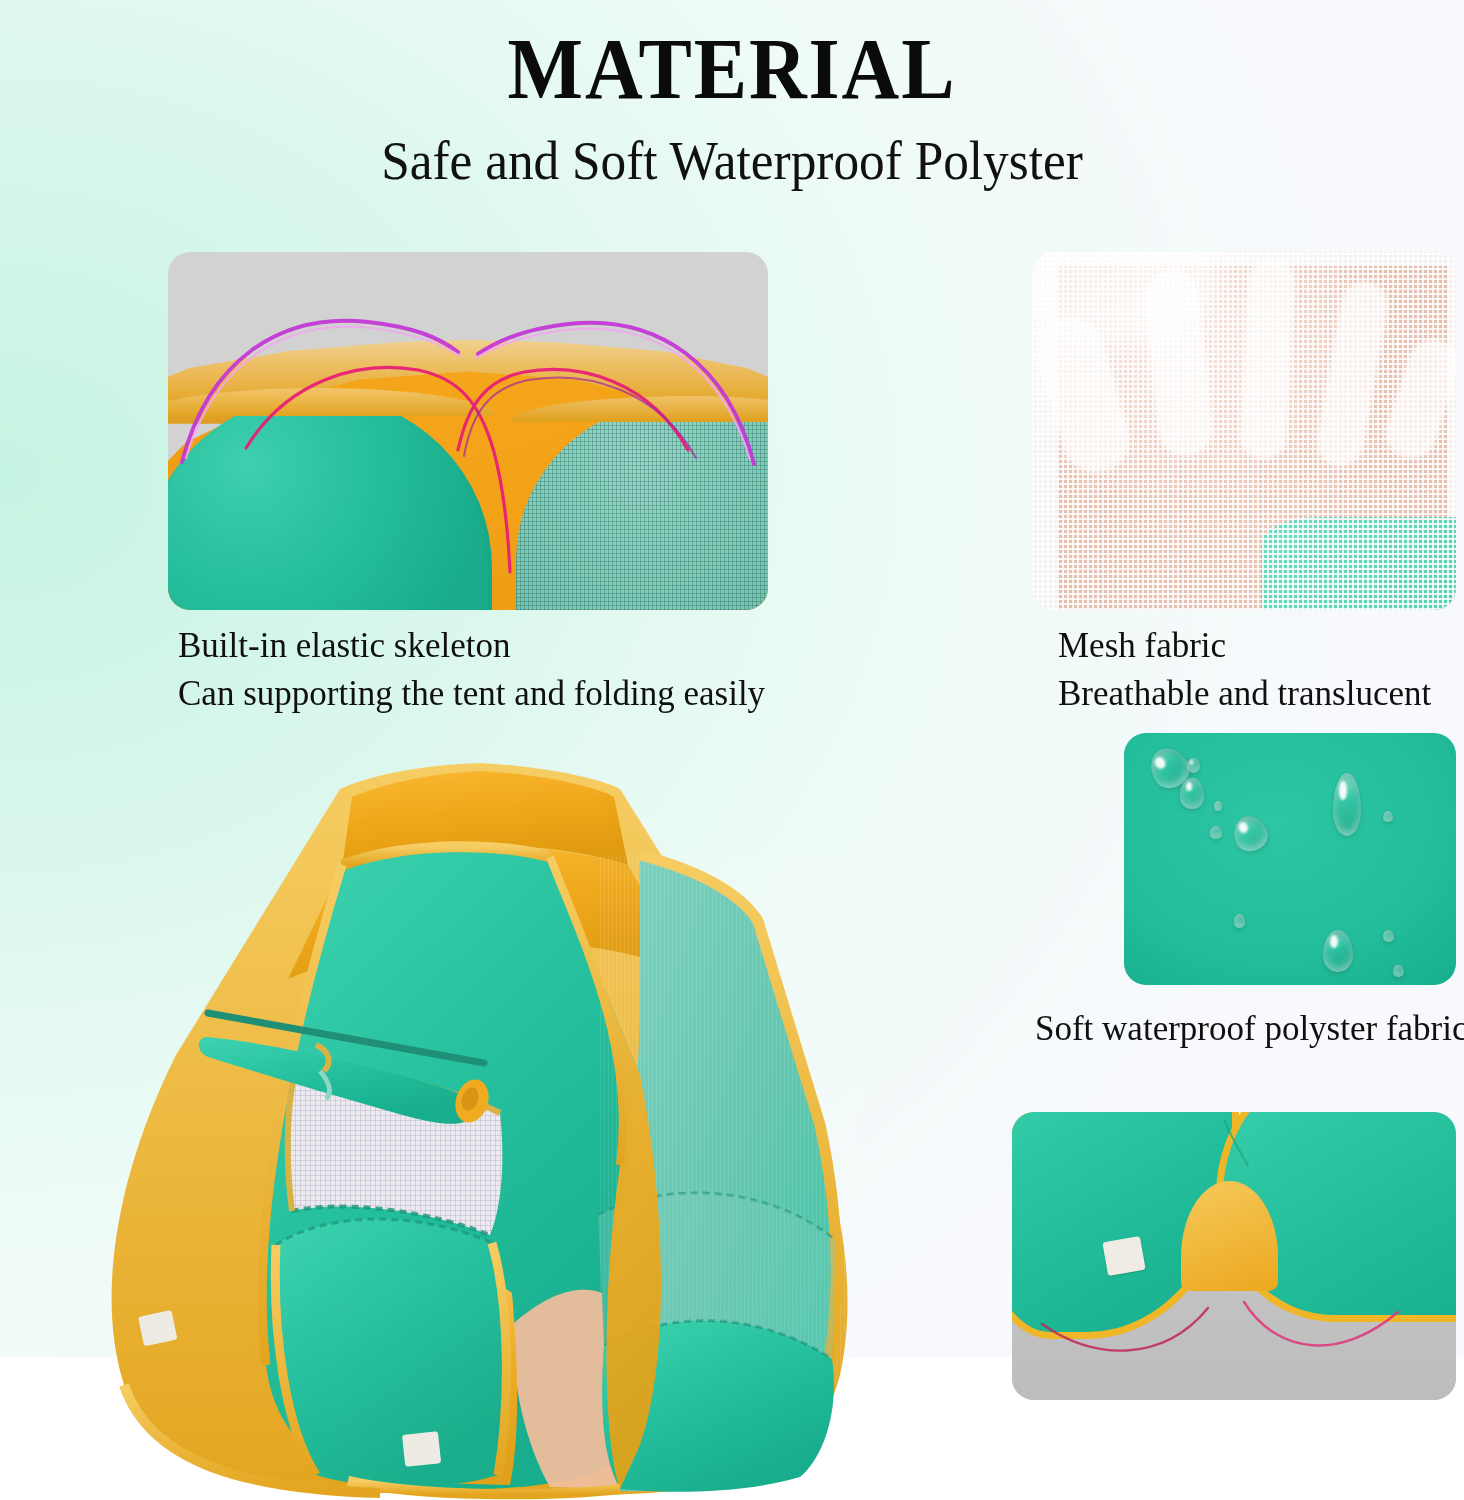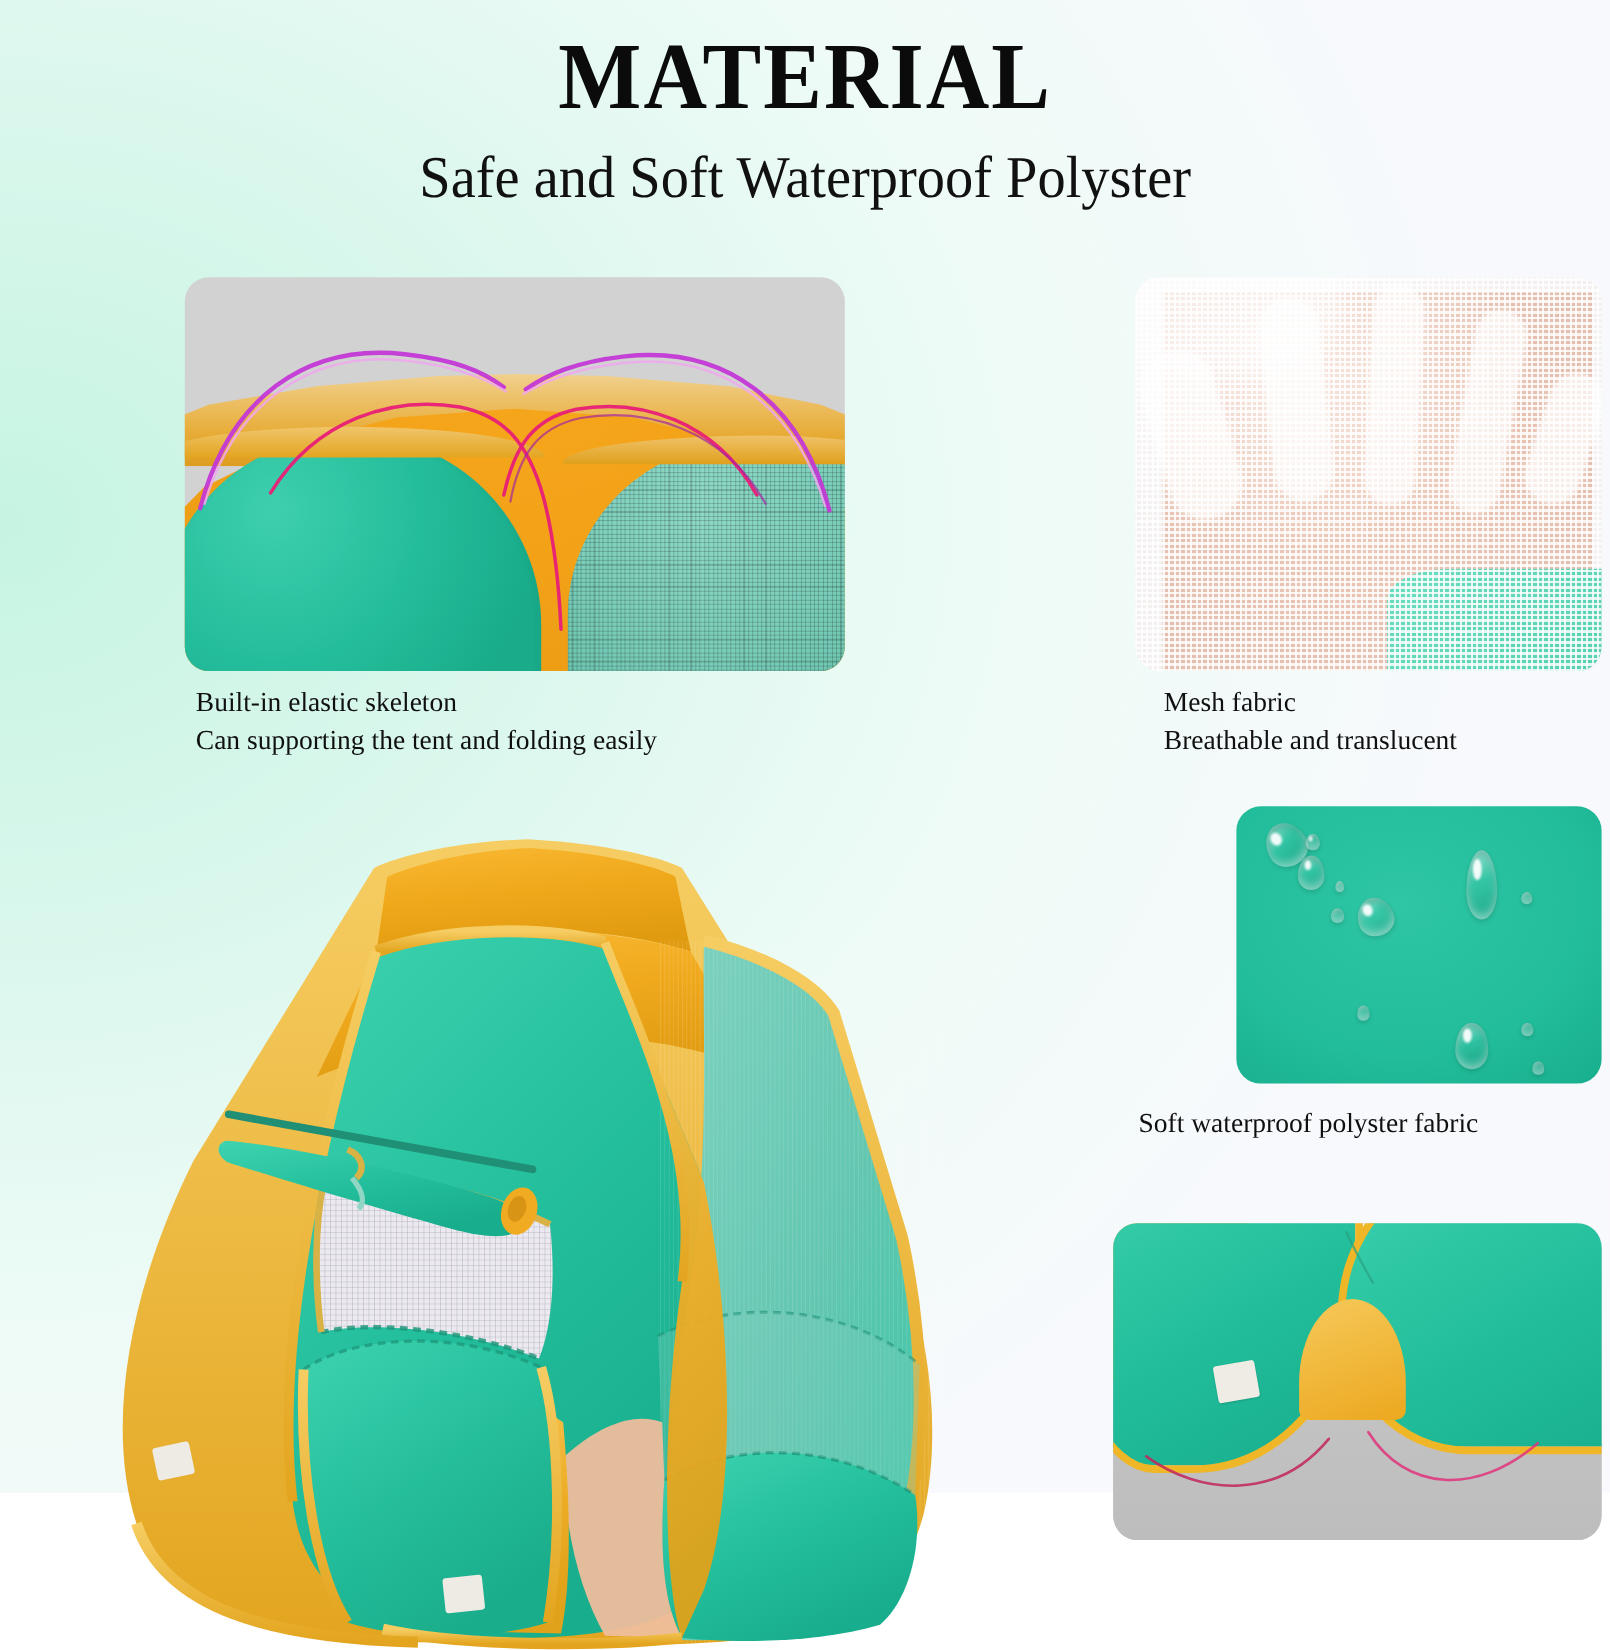--- a/index.html
+++ b/index.html
@@ -21,21 +21,21 @@
   .title{
     font-size:86px;line-height:1;font-weight:700;color:#0b0b0b;
     letter-spacing:2px;transform:scaleX(.93);font-family:"Liberation Serif","DejaVu Serif",serif;
   }
   .subtitle{
     margin-top:22px;font-size:54px;line-height:1;color:#111;
     transform:scaleX(.95);font-family:"Liberation Serif","DejaVu Serif",serif;
   }
   
   .panel{position:absolute;border-radius:22px;overflow:hidden;}
-  .cap{position:absolute;color:#101010;font-size:25px;line-height:1.38;
+  .cap{position:absolute;color:#101010;font-size:35px;line-height:1.38;
        font-family:"Liberation Serif","DejaVu Serif",serif;white-space:pre-line;}
 
   
   #p1{left:168px;top:252px;width:600px;height:358px;background:#d2d2d2;}
   #p1 .roof{
     position:absolute;left:-6%;top:18%;width:112%;height:110%;
     background:
       radial-gradient(90% 120% at 50% 0%, #f6a71c 0%, #f3a218 42%, #eb9c13 70%, #e09408 100%);
     clip-path:polygon(0% 46%,8% 32%,20% 22%,34% 16%,50% 14%,66% 16%,80% 22%,92% 32%,100% 46%,100% 100%,0% 100%);
   }

